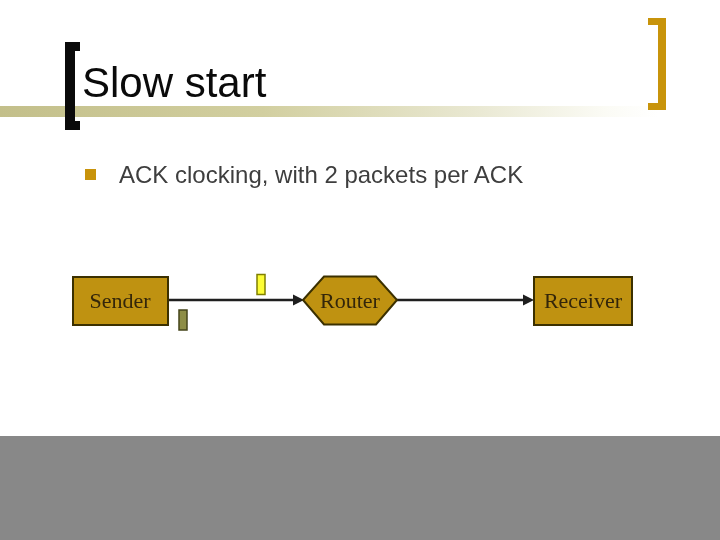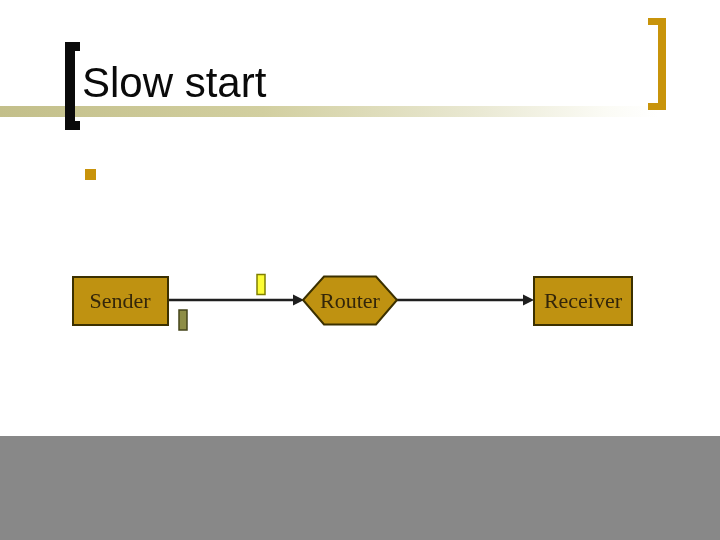--- a/index.html
+++ b/index.html
@@ -67,20 +67,21 @@
 
 <div class="slide">
 
   <div class="title-rule"></div>
   <div class="left-bracket"></div>
   <div class="right-bracket"></div>
 
   <h1 class="slide-title">Slow start</h1>
 
   <span class="bullet-marker"></span>
+  <span class="bullet-text">ACK clocking, with 2 packets per ACK</span>
 
   <svg class="diagram-svg" width="720" height="540" viewBox="0 0 720 540">
 
     <line x1="168" y1="300" x2="294" y2="300" stroke="#1f1f1f" stroke-width="2.5"></line>
     <polygon points="293,294.5 304,300 293,305.5" fill="#1f1f1f"></polygon>
 
     <line x1="397" y1="300" x2="524" y2="300" stroke="#1f1f1f" stroke-width="2.5"></line>
     <polygon points="523,294.5 534,300 523,305.5" fill="#1f1f1f"></polygon>
 
     <rect x="73" y="277" width="95" height="48" fill="#bf9211" stroke="#3b3000" stroke-width="2"></rect>

